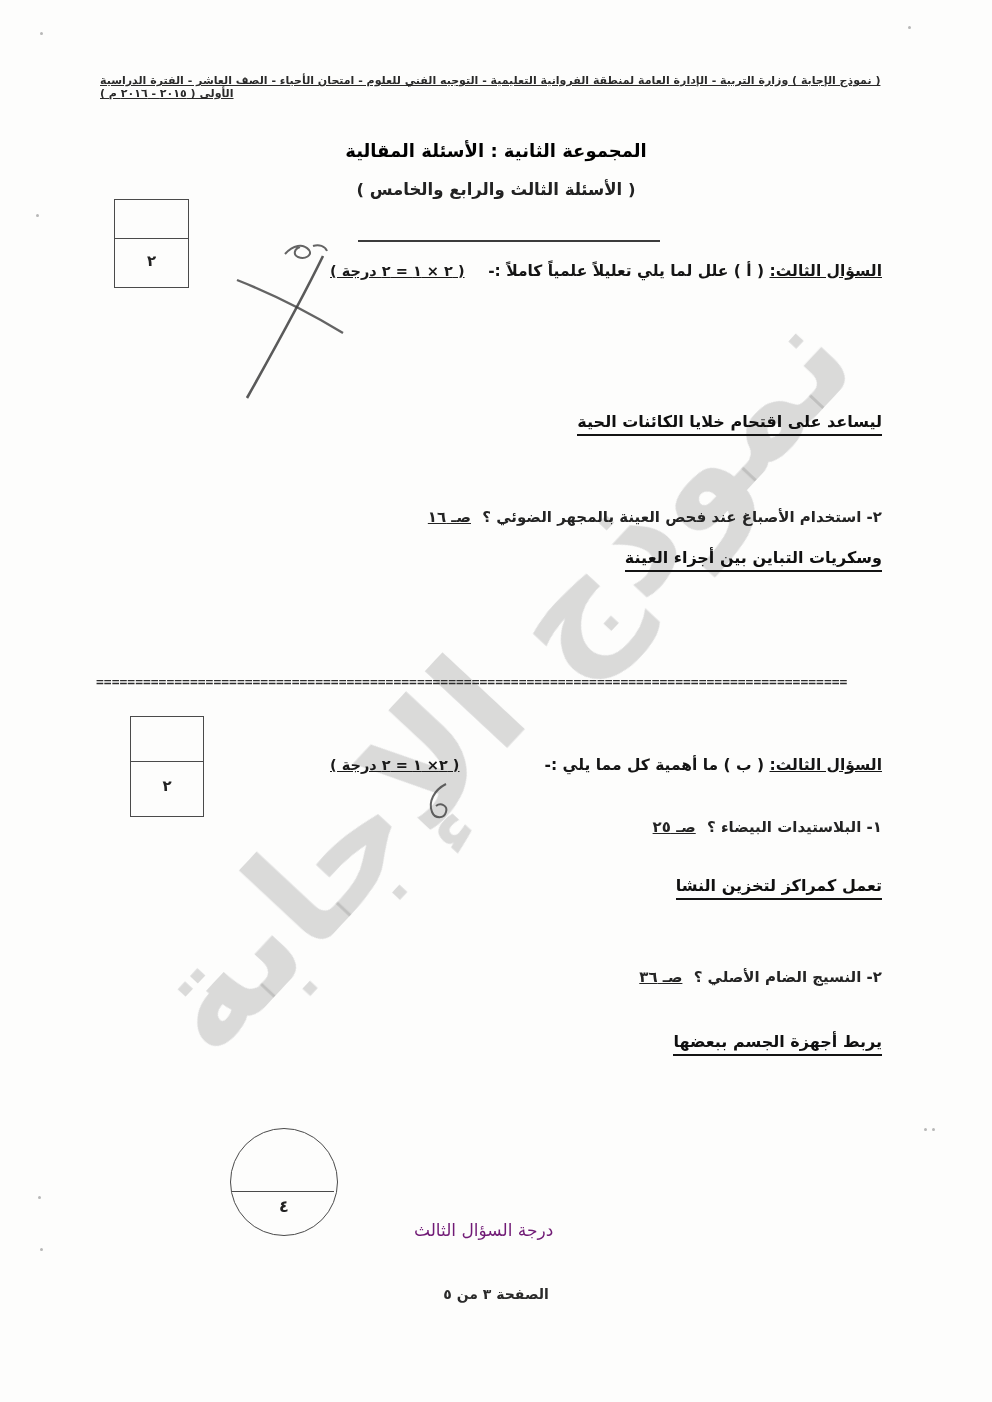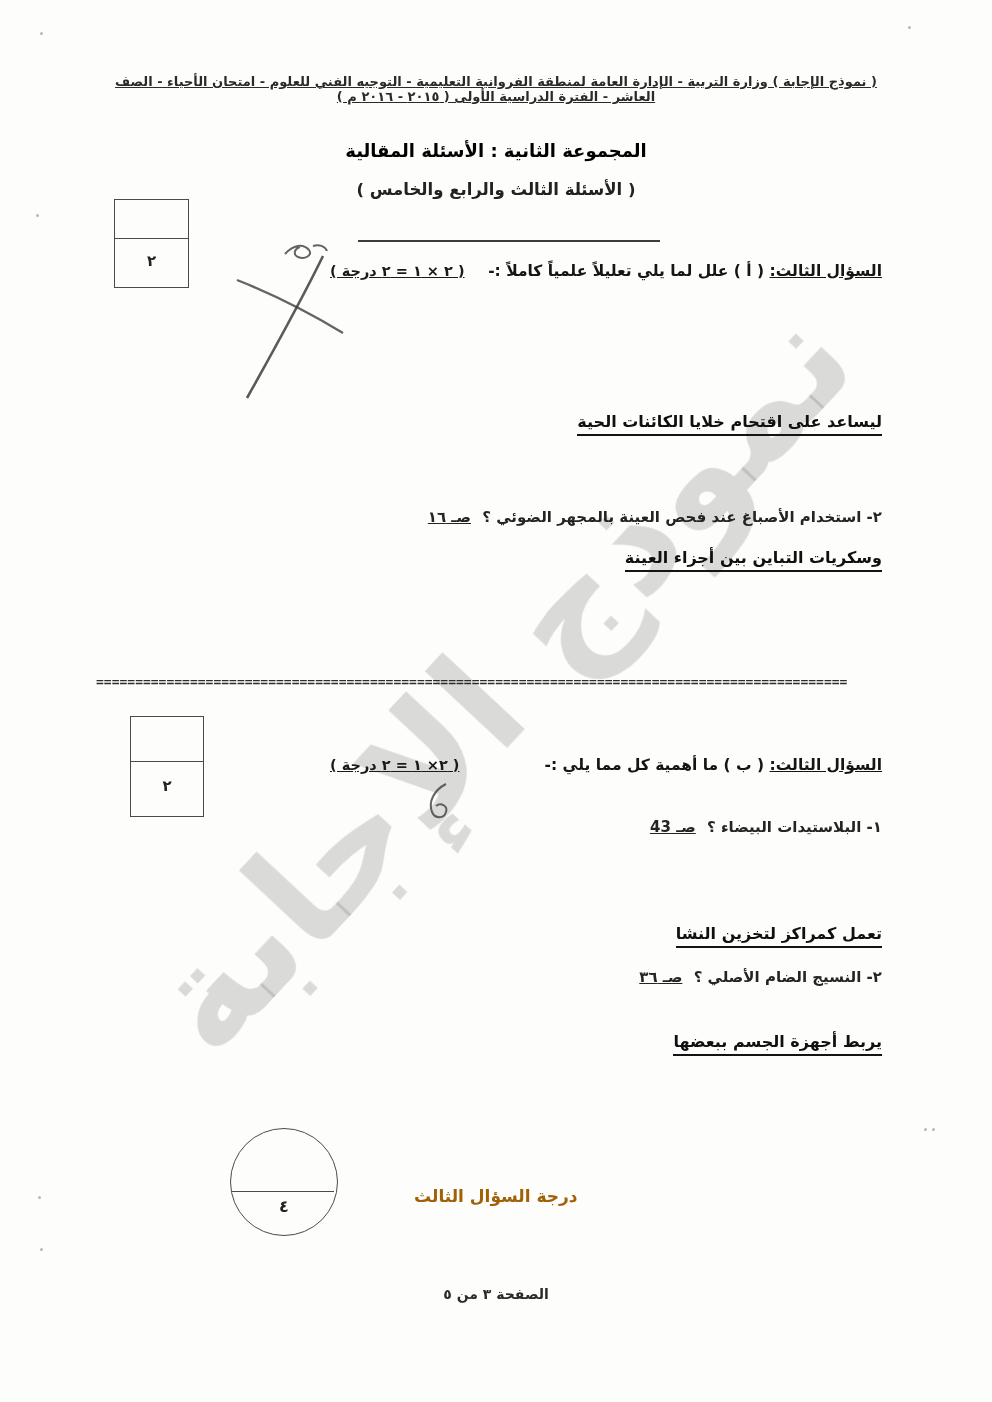--- a/index.html
+++ b/index.html
@@ -9,21 +9,21 @@
     margin:0 auto;
     background:#fdfdfc;
     overflow:hidden;
     font-family:"DejaVu Sans",sans-serif;
     color:#1e1e1e;
   }
   .abs{position:absolute;}
   .rtl{direction:rtl;unicode-bidi:isolate;}
   .header{
     top:74px;left:100px;width:792px;
-    font-size:13px;font-weight:bold;text-align:center;
+    font-size:11px;font-weight:bold;text-align:left;
     color:#2a2a2a;
     text-decoration:underline;
     letter-spacing:.2px;
   }
   .title{
     top:140px;left:0;width:100%;
     text-align:center;font-size:18px;font-weight:bold;color:#000000;
   }
   .subtitle{
     top:180px;left:0;width:100%;
@@ -72,21 +72,21 @@
   .total-circle{
     top:1128px;left:230px;width:106px;height:106px;
     border:1.6px solid #4a4a4a;border-radius:50%;
   }
   .total-circle .divider{position:absolute;top:62px;left:1px;width:102px;border-top:1.5px solid #4a4a4a;}
   .total-circle .val{
     position:absolute;top:68px;left:0;width:100%;text-align:center;
     font-size:16px;font-weight:bold;color:#222;
   }
   .total-label{
-    top:1186px;left:414px;font-size:17px;font-weight:bold;color:#a16207;white-space:nowrap;
+    top:1220px;left:414px;font-size:17px;font-weight:normal;color:#701a75;white-space:nowrap;
   }
   .footer{
     top:1286px;left:0;width:100%;text-align:center;
     font-size:14px;font-weight:bold;color:#2a2a2a;
   }
   .watermark{
     top:360px;left:-20px;width:1040px;height:640px;
     display:flex;align-items:center;justify-content:center;
     transform:rotate(-47deg);
     font-size:148px;font-weight:bold;
@@ -148,24 +148,24 @@
     <span class="lbl">السؤال الثالث:</span><span> ( ب ) ما أهمية كل مما يلي :-</span>
   </div>
   <div class="abs points rtl" style="top:757px;">( ٢× ١ = ٢ درجة )</div>
 
   <svg class="hw" style="top:780px;left:418px;" width="40" height="45" viewBox="0 0 40 45">
     <path d="M28 4 C 16 10, 10 22, 14 32 c 3 7 12 7 14 0 c 2 -6 -5 -10 -10 -6" stroke="#3d3d3d" stroke-width="2" fill="none" opacity="0.8"></path>
   </svg>
 
   <div class="abs question rtl" style="top:818px;">
     <span>١- البلاستيدات البيضاء ؟</span>
-    <span class="ref">صـ 43</span>
+    <span class="ref">صـ ٢٥</span>
   </div>
 
-  <div class="abs answer rtl" style="top:924px;">تعمل كمراكز لتخزين النشا</div>
+  <div class="abs answer rtl" style="top:876px;">تعمل كمراكز لتخزين النشا</div>
 
   <div class="abs question rtl" style="top:968px;">
     <span>٢- النسيج الضام الأصلي ؟</span>
     <span class="ref">صـ ٣٦</span>
   </div>
 
   <div class="abs answer rtl" style="top:1032px;">يربط أجهزة الجسم ببعضها</div>
 
   <div class="abs total-circle">
     <div class="divider"></div>

